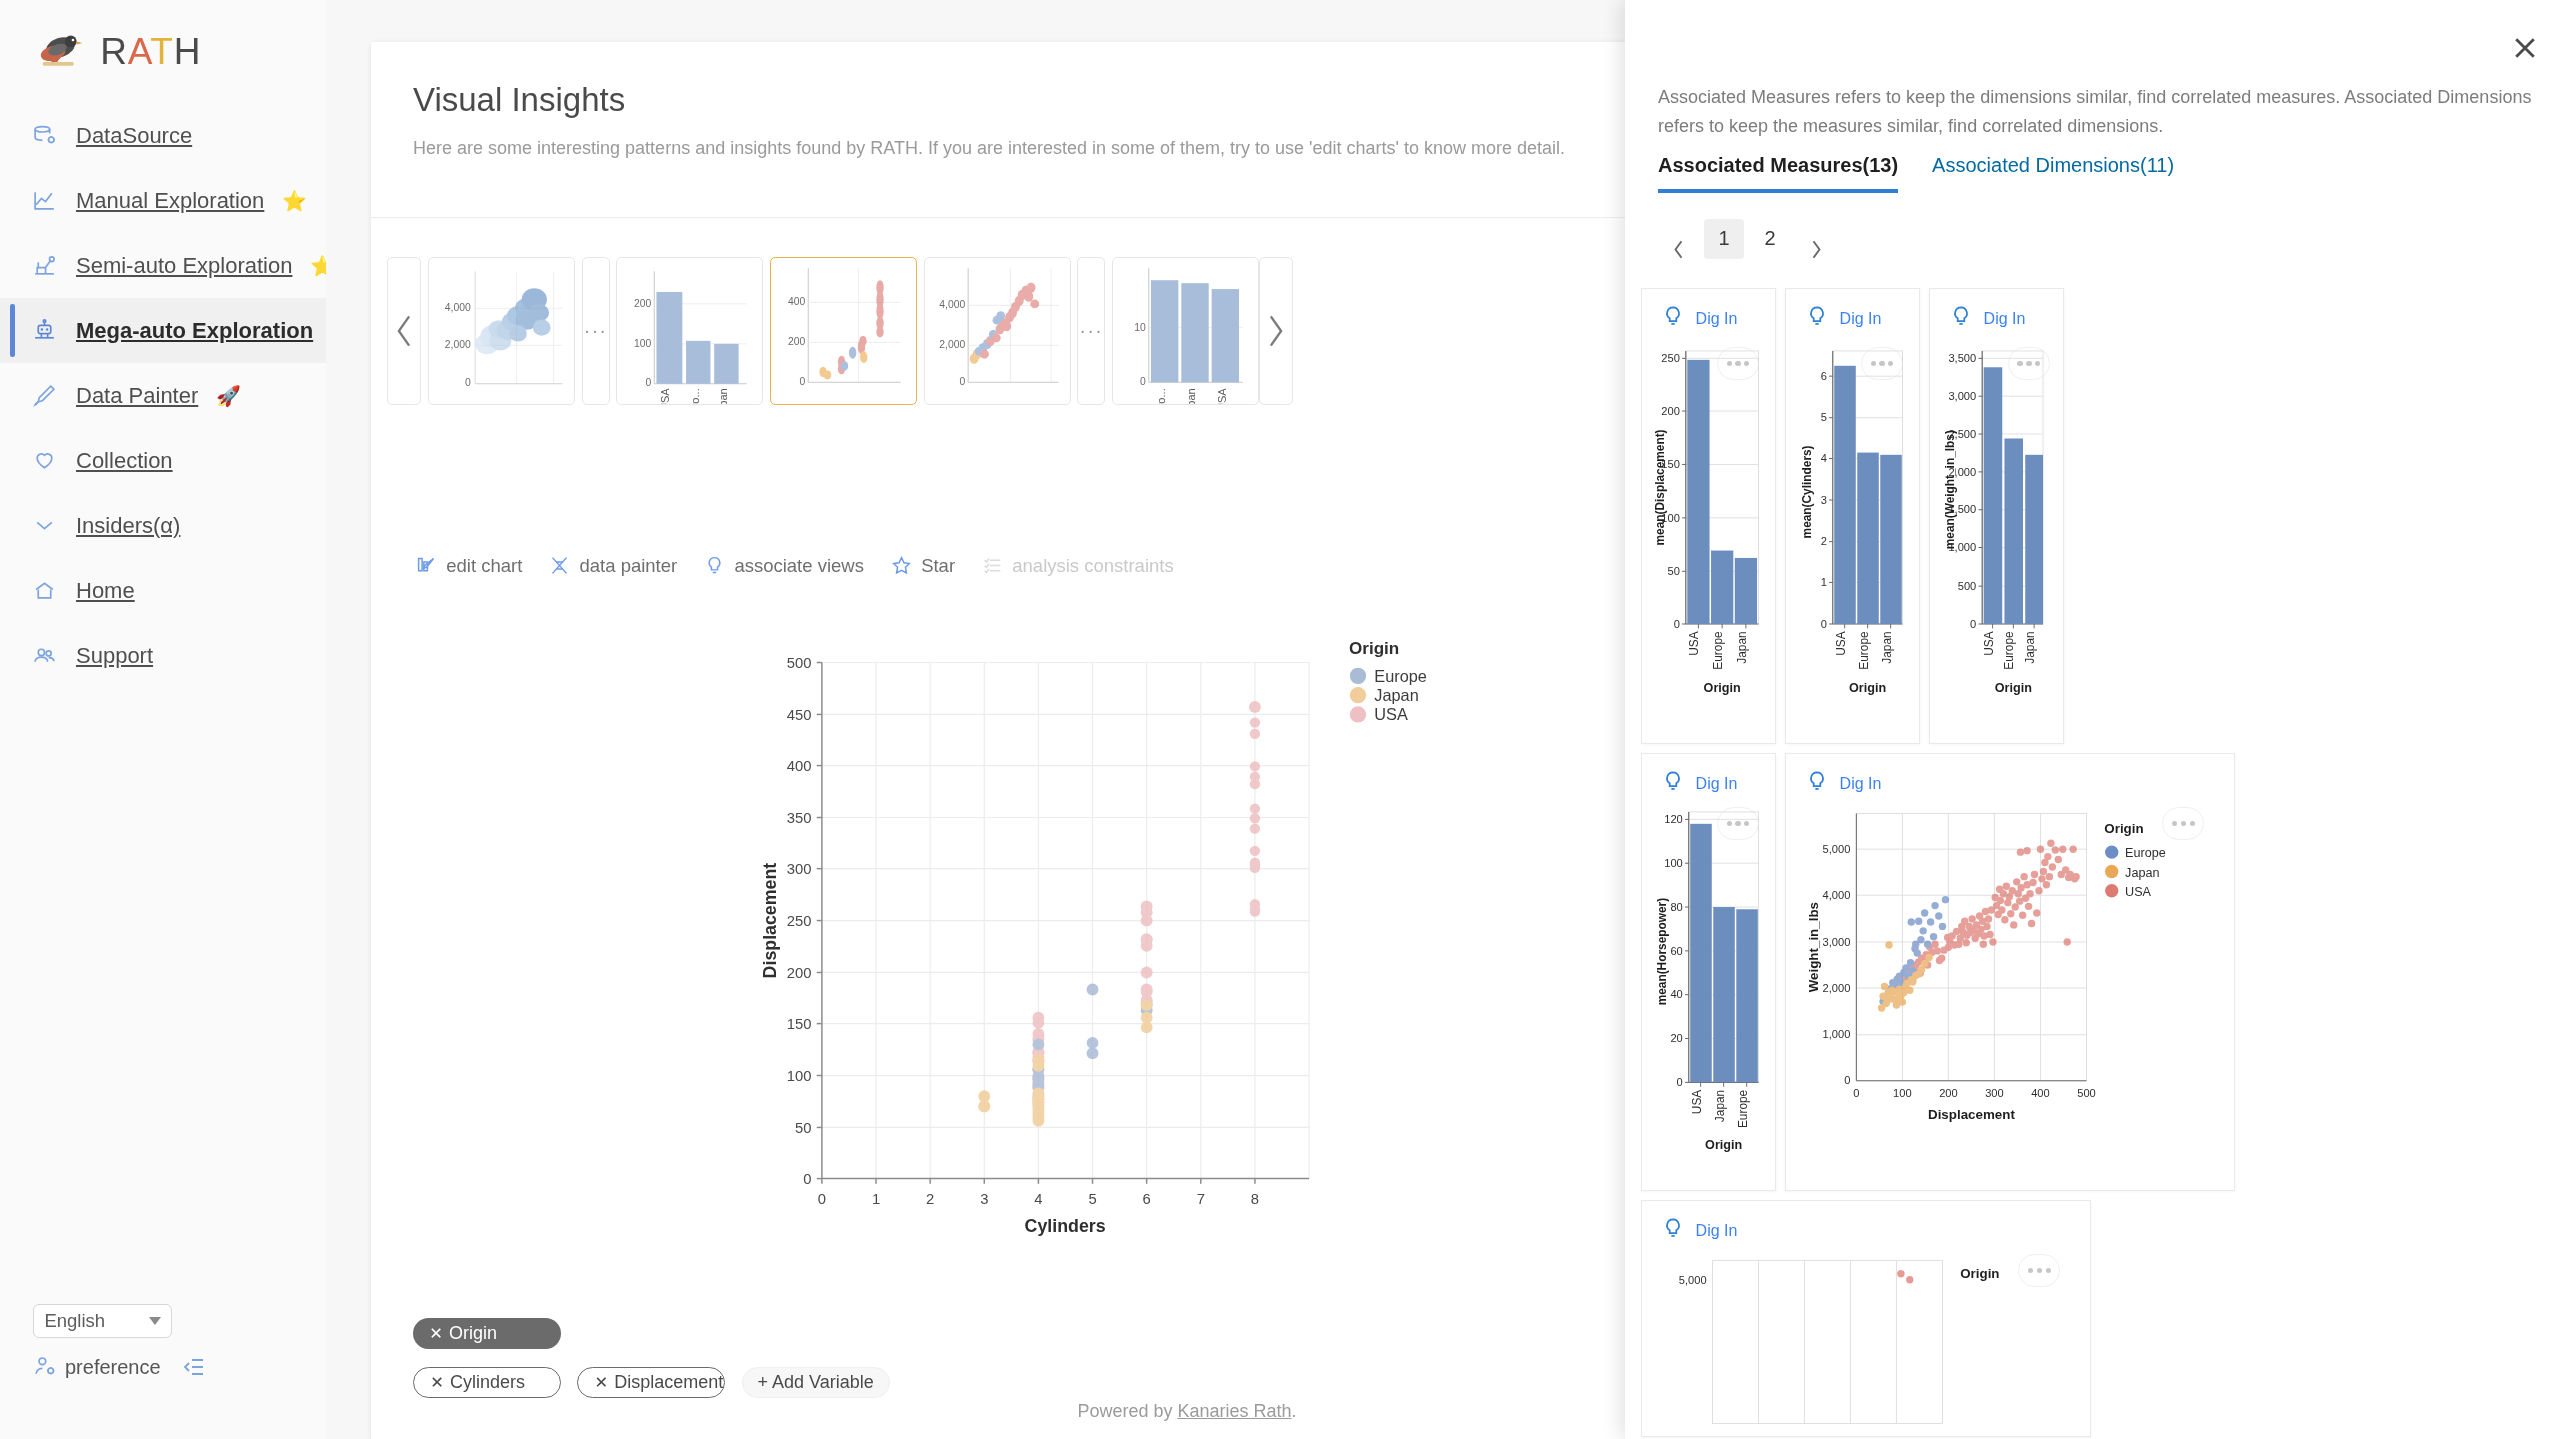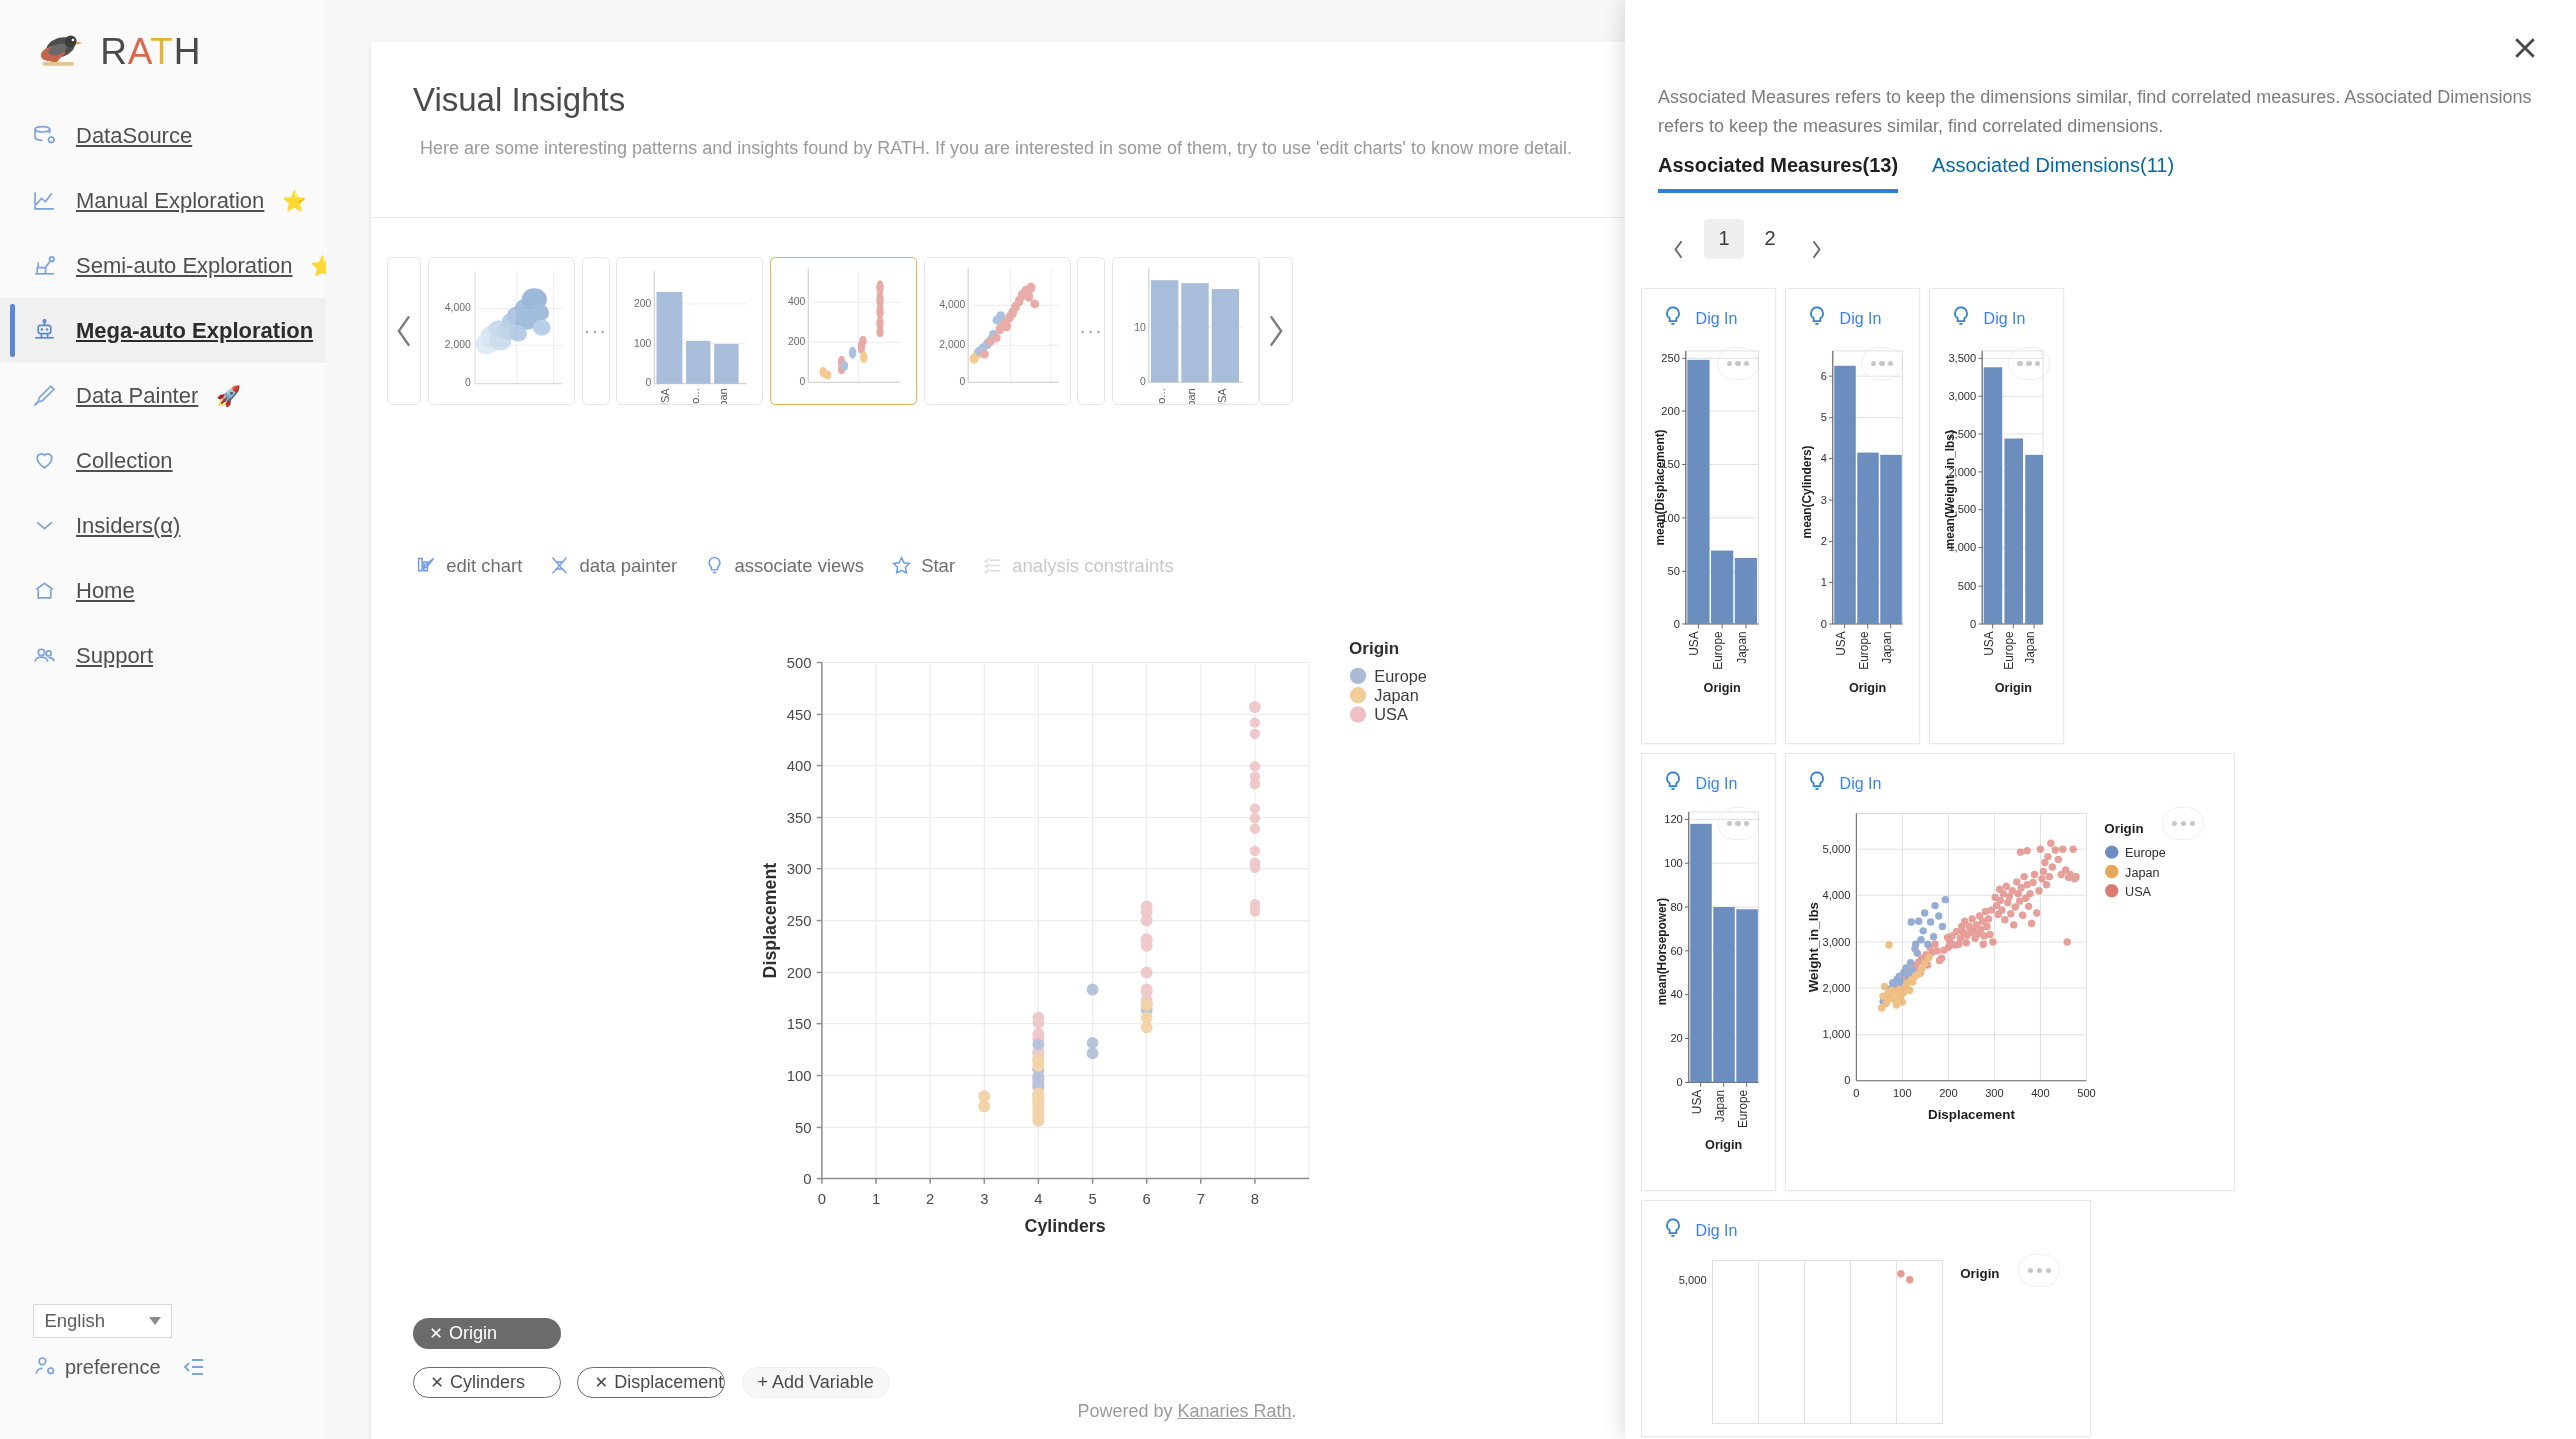--- a/index.html
+++ b/index.html
@@ -37,40 +37,40 @@
   }
   .nav-icon { width: 28px; height: 28px; flex: 0 0 28px; display: flex; align-items: center; justify-content: center; }
   .nav-icon svg { width: 25px; height: 25px; stroke: #7ba3e0; fill: none; stroke-width: 1.6; }
   .nav-item.active .nav-icon svg { stroke: #5b87d6; }
   .nav-label { white-space: nowrap; text-decoration: underline; }
   .emoji { font-size: 20px; }
 
   .sidebar-bottom { position: absolute; left: 0; bottom: 58px; width: 326px; padding-left: 33px; }
   .lang-select {
     width: 139px; height: 34px; border: 0.7px solid #d6d6d6; background: #fff;
-    border-radius: 0; display: flex; align-items: center; justify-content: space-between;
+    border-radius: 6px; display: flex; align-items: center; justify-content: space-between;
     padding: 0 10.4px; font-size: 18.5px; color: #5c5c5c; cursor: pointer;
   }
   .caret { width: 0; height: 0; border-left: 6.7px solid transparent; border-right: 6.7px solid transparent; border-top: 8.2px solid #8a8a8a; }
   .pref-row { display: flex; align-items: center; gap: 5px; margin-top: 16.3px; }
   .pref-row .pi { width: 27px; height: 27px; }
   .pref-row .pi svg { width: 25px; height: 25px; stroke: #7ba3e0; fill: none; stroke-width: 1.6; }
   .pref-label { font-size: 20px; color: #555; }
   .collapse-ic { margin-left: 16.3px; width: 25px; height: 25px; }
   .collapse-ic svg { width: 24px; height: 24px; stroke: #7ba3e0; fill: none; stroke-width: 1.8; }
 
   
   .main-wrap { flex: 1; position: relative; background: #f7f7f7; }
   .main-card {
     position: absolute; left: 45px; top: 42px; width: 1543px; height: 1398px;
     background: #ffffff; box-shadow: 0 0.7px 5.2px rgba(0,0,0,.09);
   }
   .page-title { position: absolute; left: 42px; top: 39px; font-size: 33px; color: #4a4a4a; font-weight: 400; }
   .page-desc {
-    position: absolute; left: 49px; top: 93px; width: 1469px;
+    position: absolute; left: 42px; top: 93px; width: 1469px;
     font-size: 18px; color: #9a9a9a; line-height: 1.5; white-space: nowrap; overflow: hidden;
   }
   .hr-line { position: absolute; left: 0; top: 175px; width: 1543px; height: 0.7px; background: #ededed; }
 
   
   .carousel { position: absolute; left: 16.3px; top: 212px; width: 1514px; height: 153px; display: flex; align-items: center; gap: 0; }
   .arrow-box {
     width: 34px; height: 148px; border: 0.7px solid #e6e6e6; border-radius: 5.2px;
     display: flex; align-items: center; justify-content: center; cursor: pointer; background: #fff; flex: 0 0 34px;
   }

